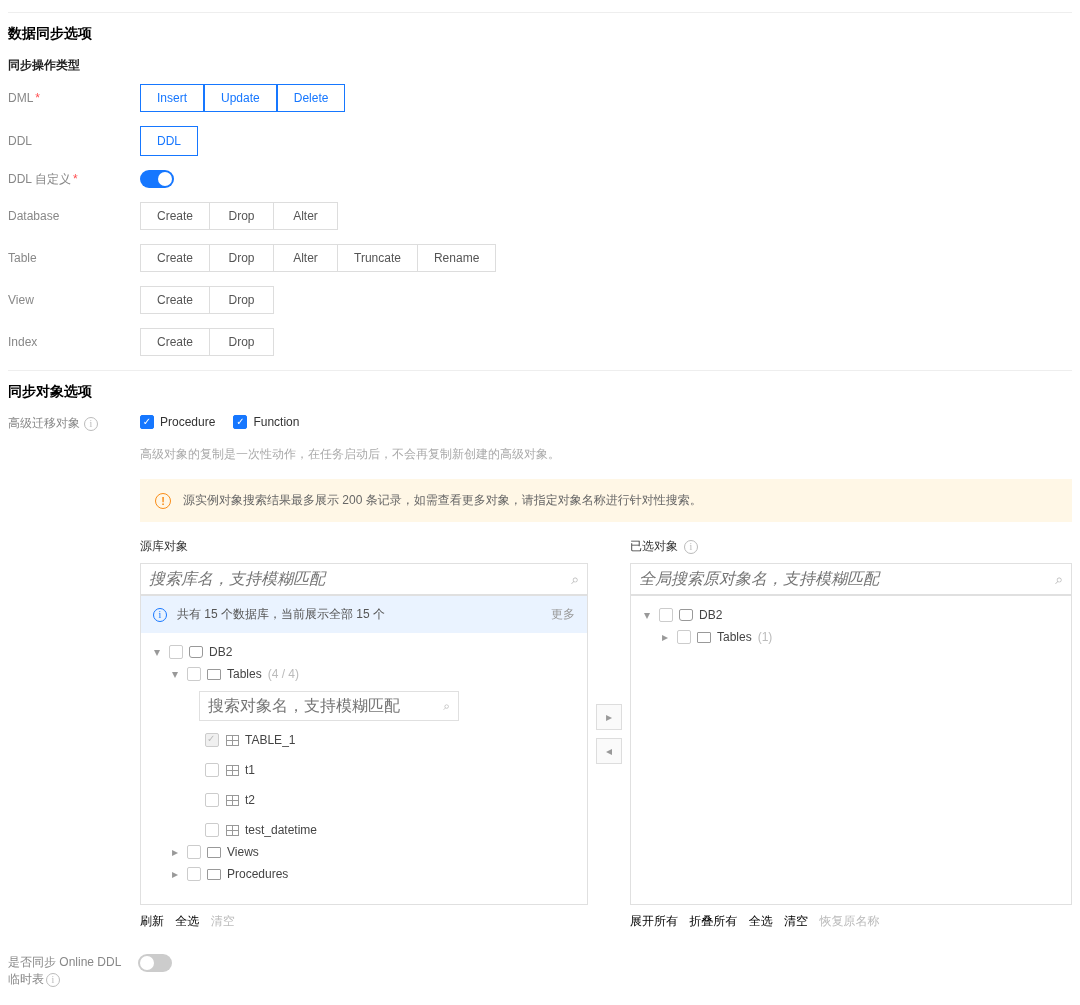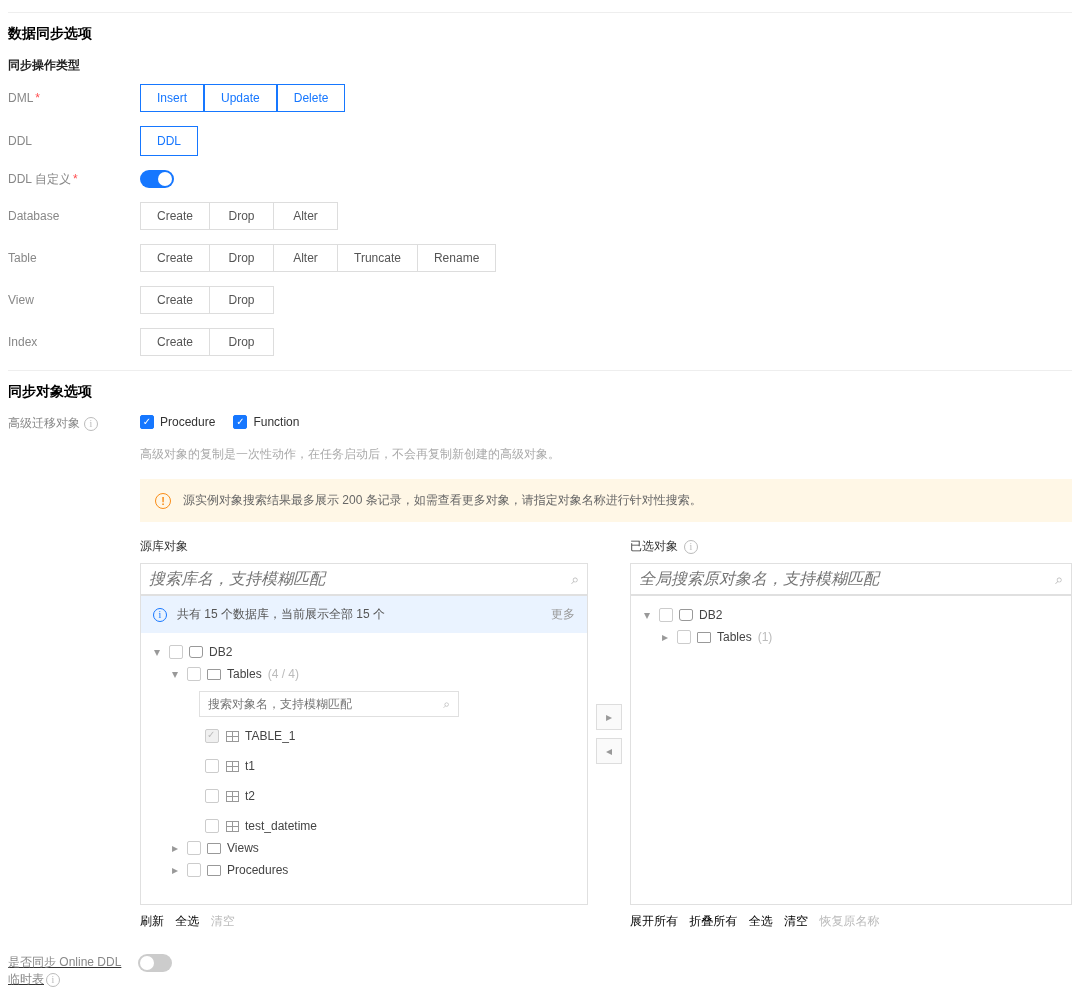--- a/index.html
+++ b/index.html
@@ -57,31 +57,31 @@
 .tree-row { display:flex; align-items:center; gap:6px; padding:4px 6px; color:#444; }
 .tree-row .caret { width:12px; display:inline-block; color:#999; cursor:pointer; text-align:center; user-select:none;}
 .tree-row .cb { width:14px; height:14px; border:1px solid #ccc; border-radius:2px; display:inline-block; cursor:pointer; background:#fff; }
 .tree-row .cb.checked { background:#f0f0f0; position:relative; }
 .tree-row .cb.checked::after { content:"✓"; color:#bbb; font-size:10px; position:absolute; left:1px; top:-1px;}
 .tree-row .ico { width:14px; height:14px; display:inline-flex; align-items:center; justify-content:center; color:#888; }
 .tree-row .cnt { color:#bbb; }
 .ind1 { margin-left:0px; } .ind2 { margin-left:18px; } .ind3 { margin-left:54px;margin-top:8px; }
 
 .inner-search { margin:6px 0 6px 54px; width:260px; display:flex; align-items:center; border:1px solid #e0e0e0; padding:5px 8px; }
-.inner-search input { border:0; outline:0; flex:1; font-size:12px;}
+.inner-search input { border:0; outline:0; flex:1; font-size:16px;}
 .inner-search .mag { color:#bbb; }
 
 .mid-btns { display:flex; flex-direction:column; gap:8px; align-self:center; }
 .mid-btn { width:26px; height:26px; border:1px solid #ddd; background:#fafafa; color:#999; display:flex; align-items:center; justify-content:center; cursor:pointer;}
 
 .panel-actions { margin-top:8px; font-size:12px; }
 .panel-actions a { color:#000000; text-decoration:none; margin-right:8px; cursor:pointer;}
 .panel-actions .dis { color:#bbb; }
 
-.online-row { display:flex; align-items:flex-start; gap:10px; margin-top:24px;text-decoration:underline; }
+.online-row { display:flex; align-items:flex-start; gap:10px; margin-top:24px; }
 .online-lbl { width:120px; color:#888; line-height:1.4;}
 
 
 .ico-db::before { content:""; display:block; width:12px; height:10px; border:1px solid #999; border-radius:2px 2px 3px 3px; }
 .ico-folder::before { content:""; display:block; width:12px; height:9px; border:1px solid #999; border-radius:1px; }
 .ico-table::before { content:""; display:block; width:11px; height:9px; border:1px solid #999; background:
   linear-gradient(#999,#999) center/1px 100% no-repeat,
   linear-gradient(#999,#999) center/100% 1px no-repeat; }
 
 

